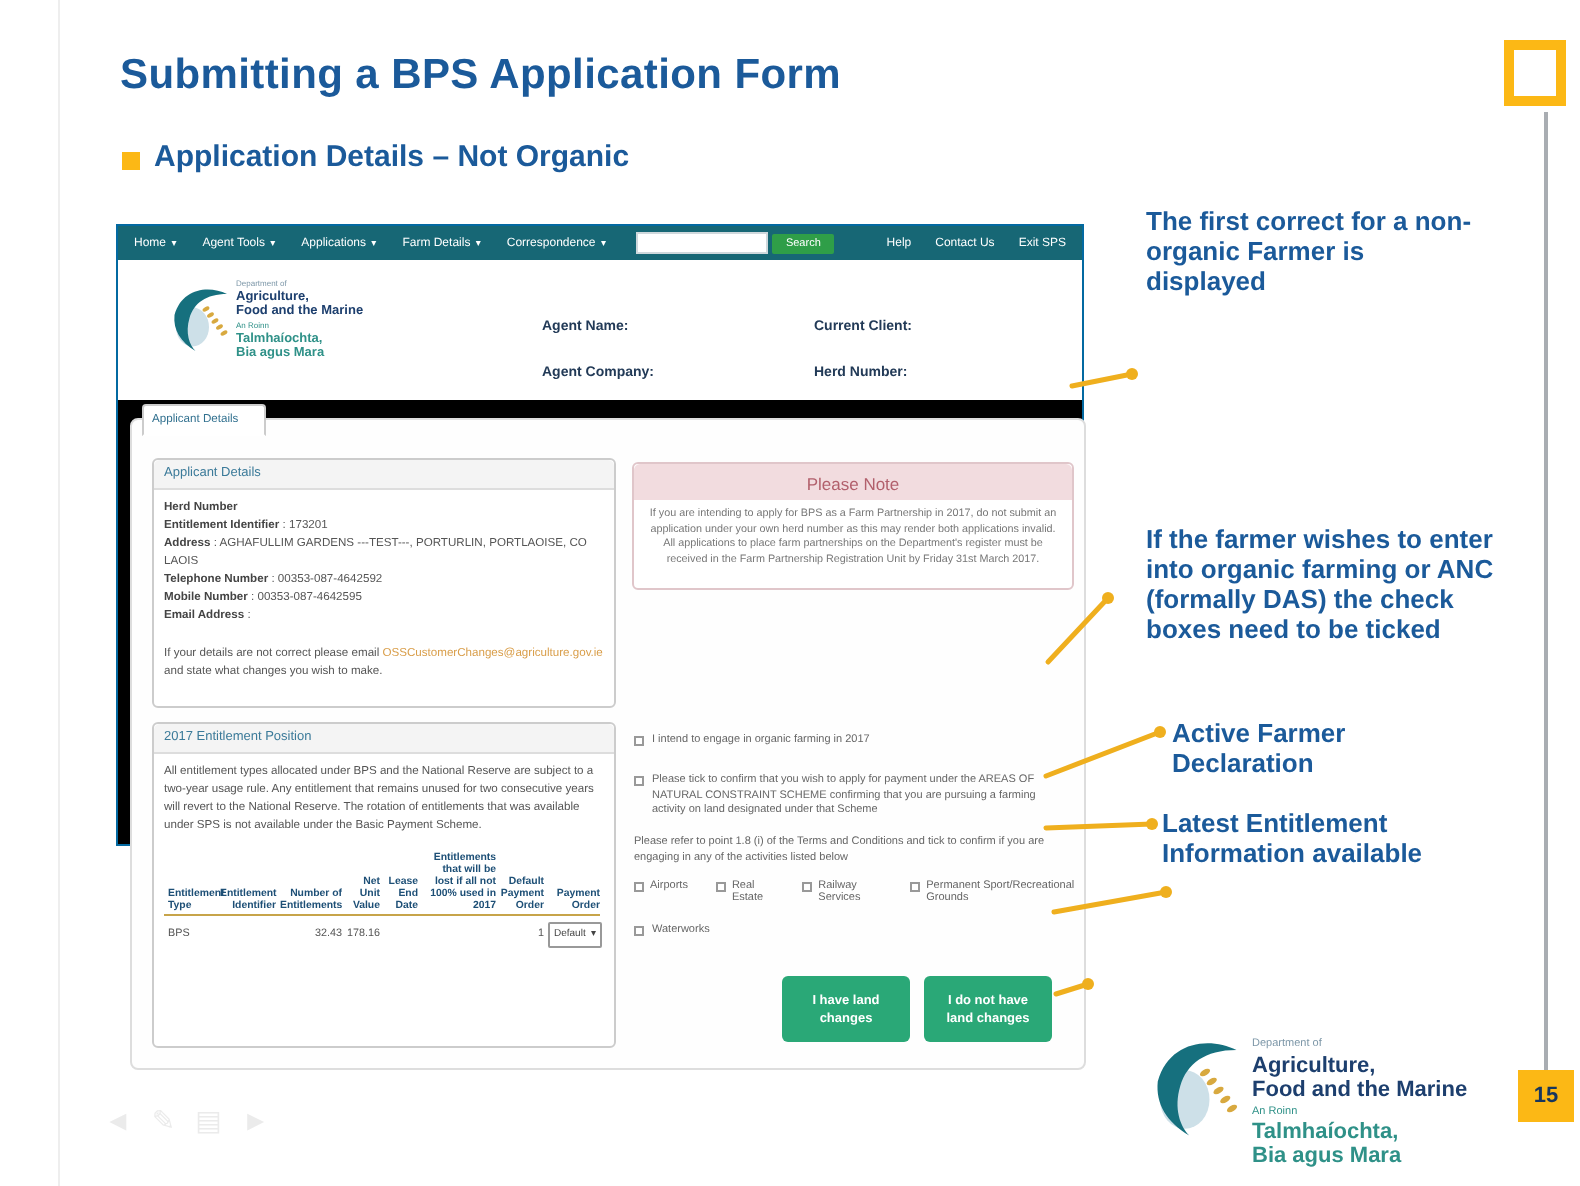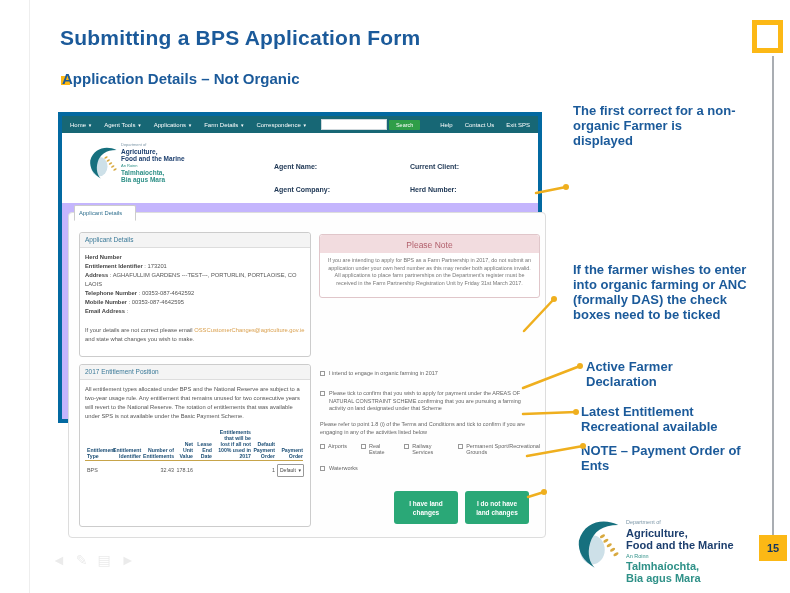--- a/index.html
+++ b/index.html
@@ -3,27 +3,27 @@
 <meta charset="utf-8">
 <style>
   * { margin:0; padding:0; box-sizing:border-box; }
   html,body { background:#fff; }
   body { font-family:"Liberation Sans", sans-serif; }
   #slide { position:relative; width:790px; height:593px; background:#fff; overflow:hidden; outline:1px solid #eee;margin-left:30px; }
 
   
   .slide-title { position:absolute; left:30px; top:26px; font-size:21px; font-weight:bold; color:#1b5a9a; letter-spacing:.2px; }
   .subtitle-bullet { position:absolute; left:31px; top:76px; width:9px; height:9px; background:#fcb815; }
-  .slide-subtitle { position:absolute; left:32px; top:70px; font-size:15px; font-weight:bold; color:#1b5a9a; }
+  .slide-subtitle { position:absolute; left:47px; top:70px; font-size:15px; font-weight:bold; color:#1b5a9a; }
   .gold-square { position:absolute; left:722px; top:20px; width:31px; height:33px; border:5px solid #fcb815; background:#fff; }
   .v-line { position:absolute; left:742px; top:56px; width:2px; height:479px; background:#a9adb2; }
   .page-box { position:absolute; left:729px; top:535px; width:28px; height:26px; background:#fcb815; color:#17365d; font-size:11px; font-weight:bold; display:flex; align-items:center; justify-content:center; }
 
   
-  #shot { position:absolute; left:28px; top:112px; width:484px; height:311px; background:#c4b5fd; border:4px solid #0369a1; }
+  #shot { position:absolute; left:28px; top:112px; width:484px; height:311px; background:#000000; border:1px solid #0369a1; }
   .navbar { position:absolute; left:0; top:0; width:100%; height:17px; background:#176775; display:flex; align-items:center; color:#fff; font-size:6px; padding:0 8px; }
   .nav-item { margin-right:13px; white-space:nowrap; cursor:default; }
   .nav-item .caret { font-size:5px; margin-left:1px; }
   .search-input { width:66px; height:11px; background:#fff; border:1px solid #cfd8dc; margin-left:2px; }
   .search-btn { background:#2f9e48; color:#fff; font-size:5.5px; padding:2px 7px; margin-left:2px; border-radius:1px; white-space:nowrap; }
   .nav-right { margin-left:auto; display:flex; gap:12px; white-space:nowrap; }
 
   .shot-header { position:absolute; left:0; top:17px; width:100%; height:70px; background:#fff; }
   .logo { position:absolute; left:26px; top:10px; display:flex; }
   .logo svg { width:30px; height:38px; }
@@ -225,22 +225,21 @@
       <span>Waterworks</span>
     </div>
 
     <div class="green-btn" style="left:332px; top:375px;">I have land changes</div>
     <div class="green-btn" style="left:403px; top:375px;">I do not have land changes</div>
   </div>
 
   <div class="ann" style="left:543px; top:103px; width:172px;">The first correct for a non-organic Farmer is displayed</div>
   <div class="ann" style="left:543px; top:262px; width:178px;">If the farmer wishes to enter into organic farming or ANC (formally DAS) the check boxes need to be ticked</div>
   <div class="ann" style="left:556px; top:359px; width:150px;">Active Farmer Declaration</div>
-  <div class="ann" style="left:551px; top:404px; width:168px;">Latest Entitlement Recreational available</div>
-  <div class="ann" style="left:551px; top:443px; width:172px;">NOTE – Payment Order of Ents</div>
+  <div class="ann" style="left:551px; top:404px; width:168px;">Latest Entitlement Information available</div>
 
   <svg id="connectors">
     <g stroke="#efaf1e" stroke-width="2.5" fill="#efaf1e" stroke-linecap="round">
       <line x1="506" y1="193" x2="536" y2="187"></line>
         <circle cx="536" cy="187" r="3" stroke="none"></circle>
       <line x1="494" y1="331" x2="524" y2="299"></line>
         <circle cx="524" cy="299" r="3" stroke="none"></circle>
       <line x1="493" y1="388" x2="550" y2="366"></line>
         <circle cx="550" cy="366" r="3" stroke="none"></circle>
       <line x1="493" y1="414" x2="546" y2="412"></line>

